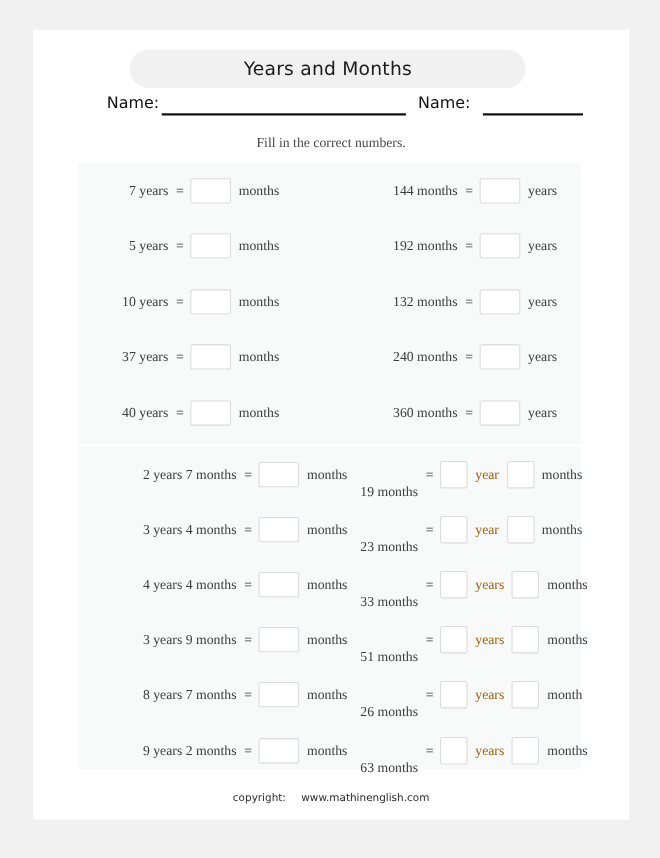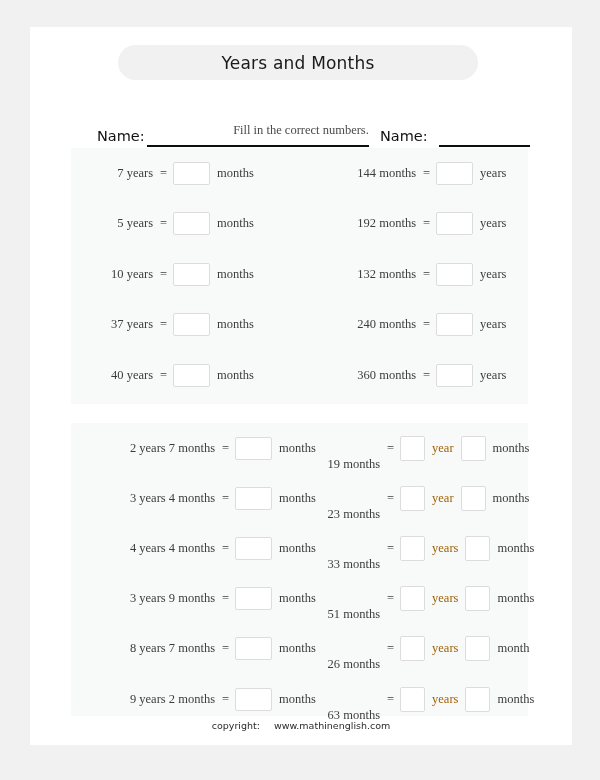--- a/index.html
+++ b/index.html
@@ -44,21 +44,20 @@
     letter-spacing: 0.2px;
   }
 
   
   .namerow {
     position: absolute;
     left: 0;
     top: 59px;
     width: 542px;
     height: 26px;
-    margin-top: 42px;
   }
   .field-label {
     position: absolute;
     font-family: "DejaVu Sans", sans-serif;
     font-size: 14.5px;
     color: #111111;
     top: 0;
   }
   .label-name { left: 67px; }
   .label-class { left: 350px; }
@@ -83,21 +82,21 @@
   }
 
   
   .panel {
     position: absolute;
     left: 41px;
     width: 457px;
     background: #f8f9f9;
   }
   #panel-basic { top: 121px; height: 256px; }
-  #panel-mixed { top: 396px; height: 293px; }
+  #panel-mixed { top: 379px; height: 293px; }
 
   .row {
     position: relative;
     width: 100%;
     height: 50px;
     display: flex;
     align-items: center;
   }
   #panel-basic .row { height: 50.5px; }
   #panel-mixed .row { height: 50.2px; }

